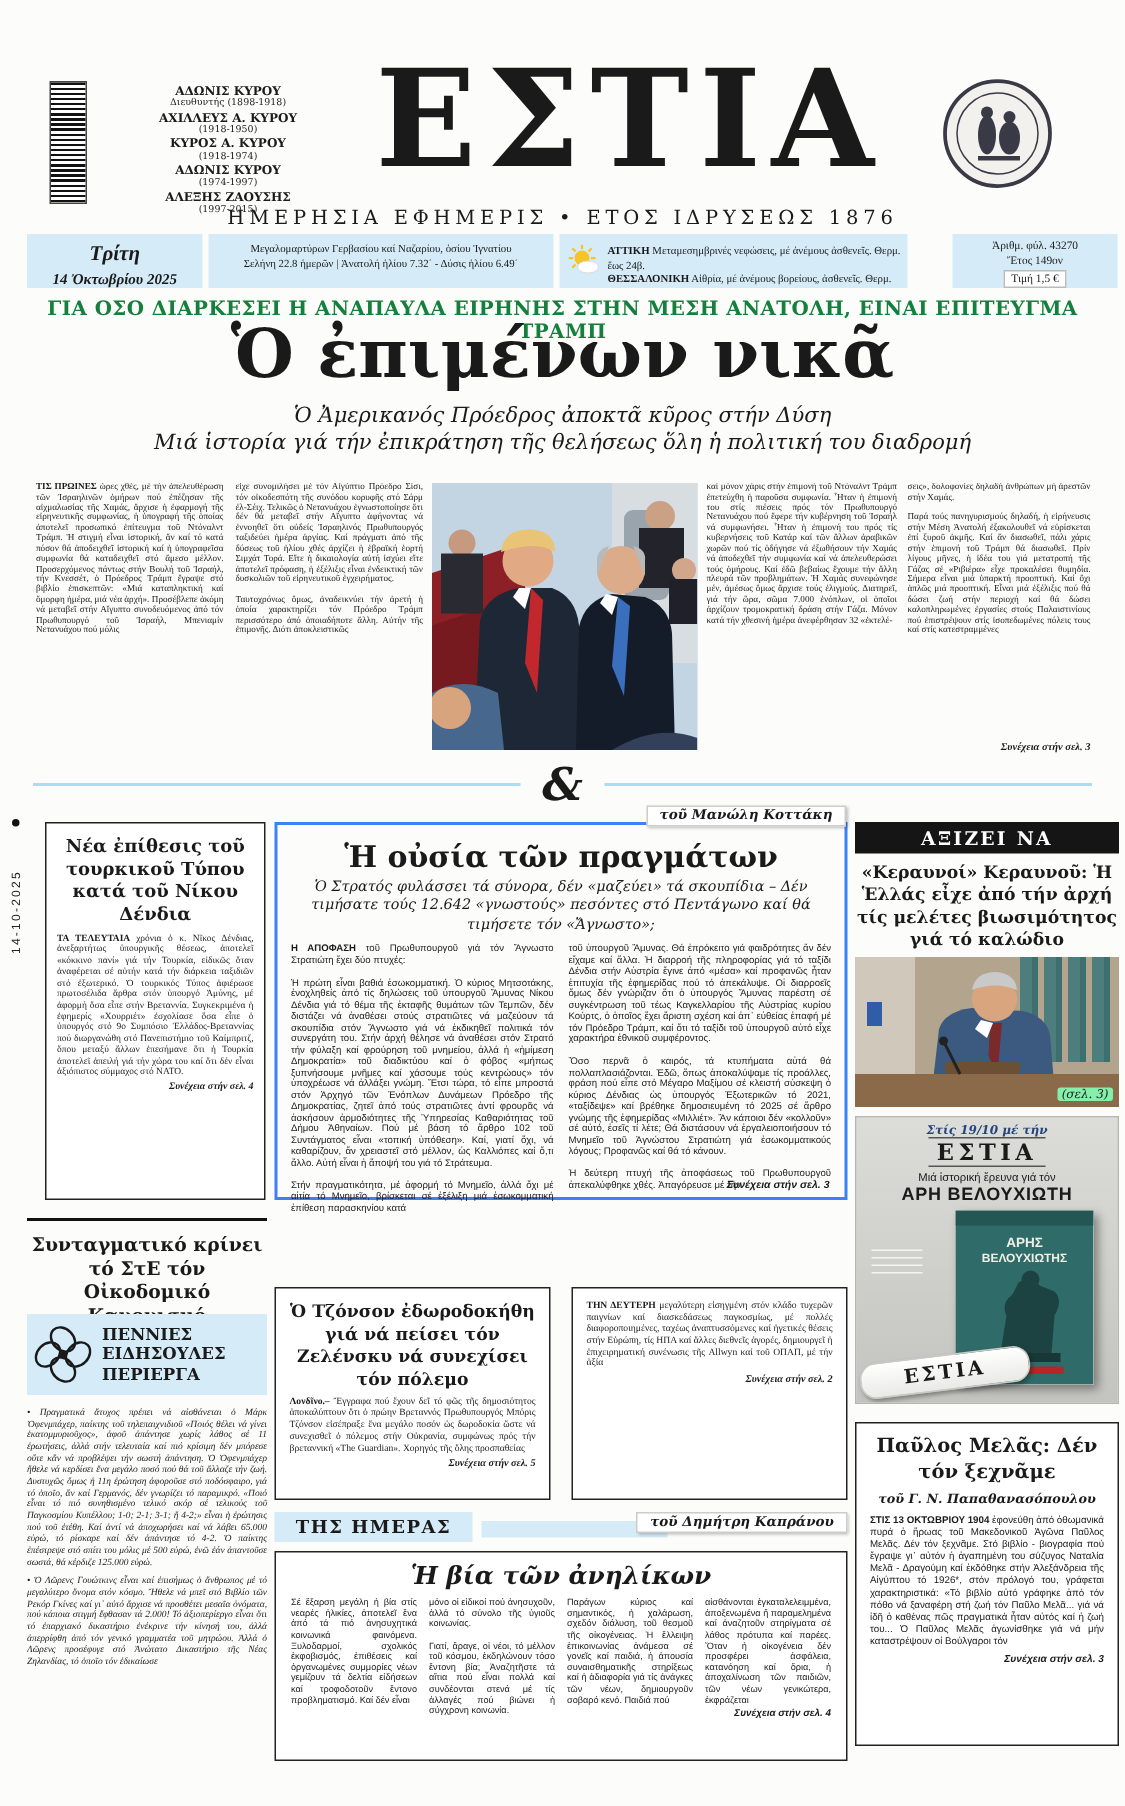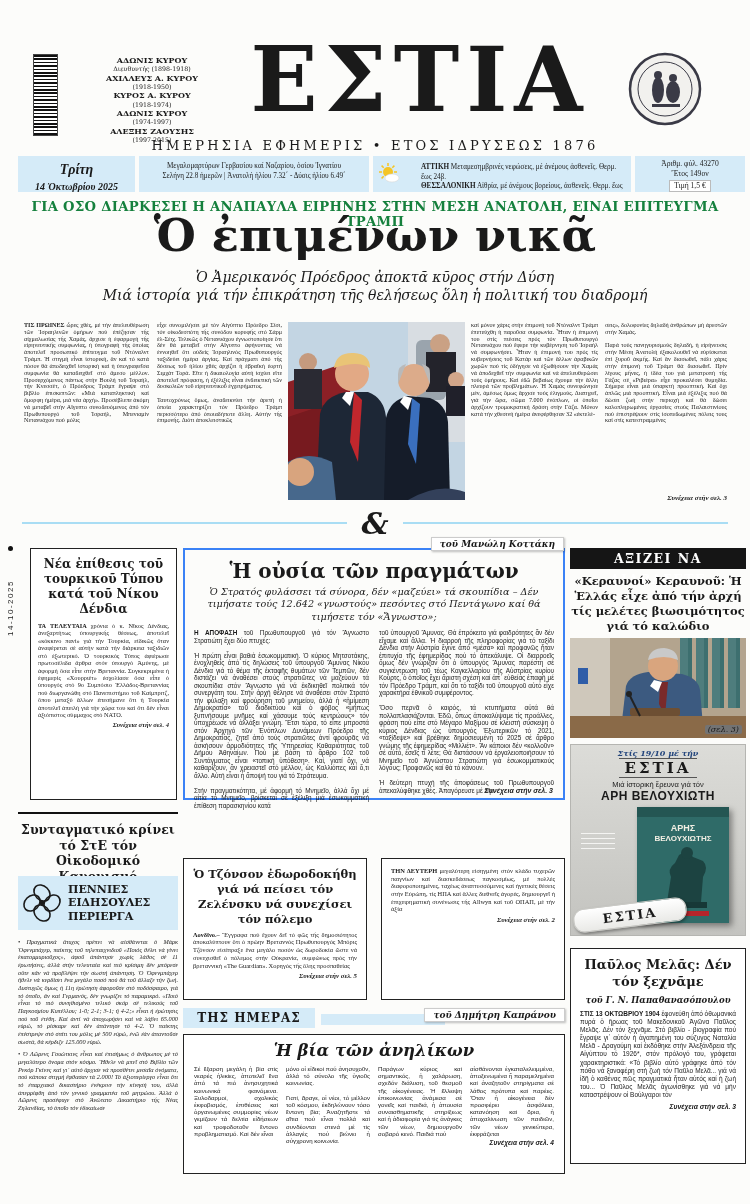--- a/index.html
+++ b/index.html
@@ -24,21 +24,21 @@
 .kicker{color:#15803d;font-weight:bold;font-size:13.2px;letter-spacing:.3px}
 .headline{font-size:45px;font-weight:bold;line-height:1}
 .deck{font-size:14px;font-style:italic;line-height:1.3}
 .bodytxt{font-size:6.1px;line-height:1.12}
 .leadin{font-weight:bold}
 .photo-frame{overflow:hidden;background:#c2d4e4}
 .ampline{flex:1;border-top:2.5px solid #a9ddf4}
 .box{border:1.2px solid #222;background:#fff;overflow:hidden}
 .h-small{font-size:12px;font-weight:bold;line-height:1.25}
 .axizei-hdr{background:#151515;color:#fff;font-weight:bold;font-size:12.5px;letter-spacing:1.5px;line-height:21px}
-.chip{background:#737373;font-style:italic;font-size:8px;padding:0 3px;border-radius:2px}
+.chip{background:#86efac;font-style:italic;font-size:8px;padding:0 3px;border-radius:2px}
 .blue{background:#d5ebf8}
 .tab{background:#fff;border:1px solid #ccc;box-shadow:1px 1px 2px rgba(0,0,0,.25);padding:1px 8px;font-weight:bold;font-style:italic;font-size:9px;white-space:nowrap}
 .roll{background:linear-gradient(180deg,#ffffff,#e9e9e6);border:1px solid #c9c9c5;border-radius:11px;box-shadow:1px 2px 3px rgba(0,0,0,.35);transform:rotate(-7deg);display:flex;align-items:center;justify-content:center}
 .vdate{writing-mode:vertical-rl;transform:rotate(180deg);font-size:8px;letter-spacing:1.5px;color:#222;font-family:"Liberation Sans",sans-serif}
 .dot{width:5px;height:5px;background:#111;border-radius:50%}
 </style>
 </head>
 <body>
 
 <div class="page">
@@ -75,21 +75,21 @@
   <div class="abs ctr ser subtitle" style="left:0;top:138px;width:750px">ΗΜΕΡΗΣΙΑ ΕΦΗΜΕΡΙΣ • ΕΤΟΣ ΙΔΡΥΣΕΩΣ 1876</div>
 
   <div class="abs ibox ctr" style="left:18px;width:117px">
     <div class="it bd" style="font-size:14px;margin-top:2px">Τρίτη</div>
     <div class="it bd" style="font-size:10px">14 Ὀκτωβρίου 2025</div>
   </div>
   <div class="abs ibox ctr" style="left:139px;width:230px">
     <div style="margin-top:3px">Μεγαλομαρτύρων Γερβασίου καί Ναζαρίου, ὁσίου Ἰγνατίου</div>
     <div>Σελήνη 22.8 ἡμερῶν | Ἀνατολή ἡλίου 7.32΄ - Δύσις ἡλίου 6.49΄</div>
   </div>
-  <div class="abs ibox" style="left:373px;width:258px;padding-left:48px">
+  <div class="abs ibox" style="left:373px;width:232px;padding-left:32px">
     <svg class="abs" style="left:6px;top:7px" width="22" height="22" viewBox="0 0 22 22">
       <circle cx="9" cy="9" r="5" fill="#f5c526"></circle>
       <g stroke="#f5c526" stroke-width="1.5">
           <line x1="9" y1="0" x2="9" y2="3"></line>
           <line x1="9" y1="15" x2="9" y2="18"></line>
           <line x1="0" y1="9" x2="3" y2="9"></line>
           <line x1="15" y1="9" x2="18" y2="9"></line>
           <line x1="2.6" y1="2.6" x2="4.7" y2="4.7"></line>
           <line x1="13.3" y1="13.3" x2="15.4" y2="15.4"></line>
           <line x1="2.6" y1="15.4" x2="4.7" y2="13.3"></line>

